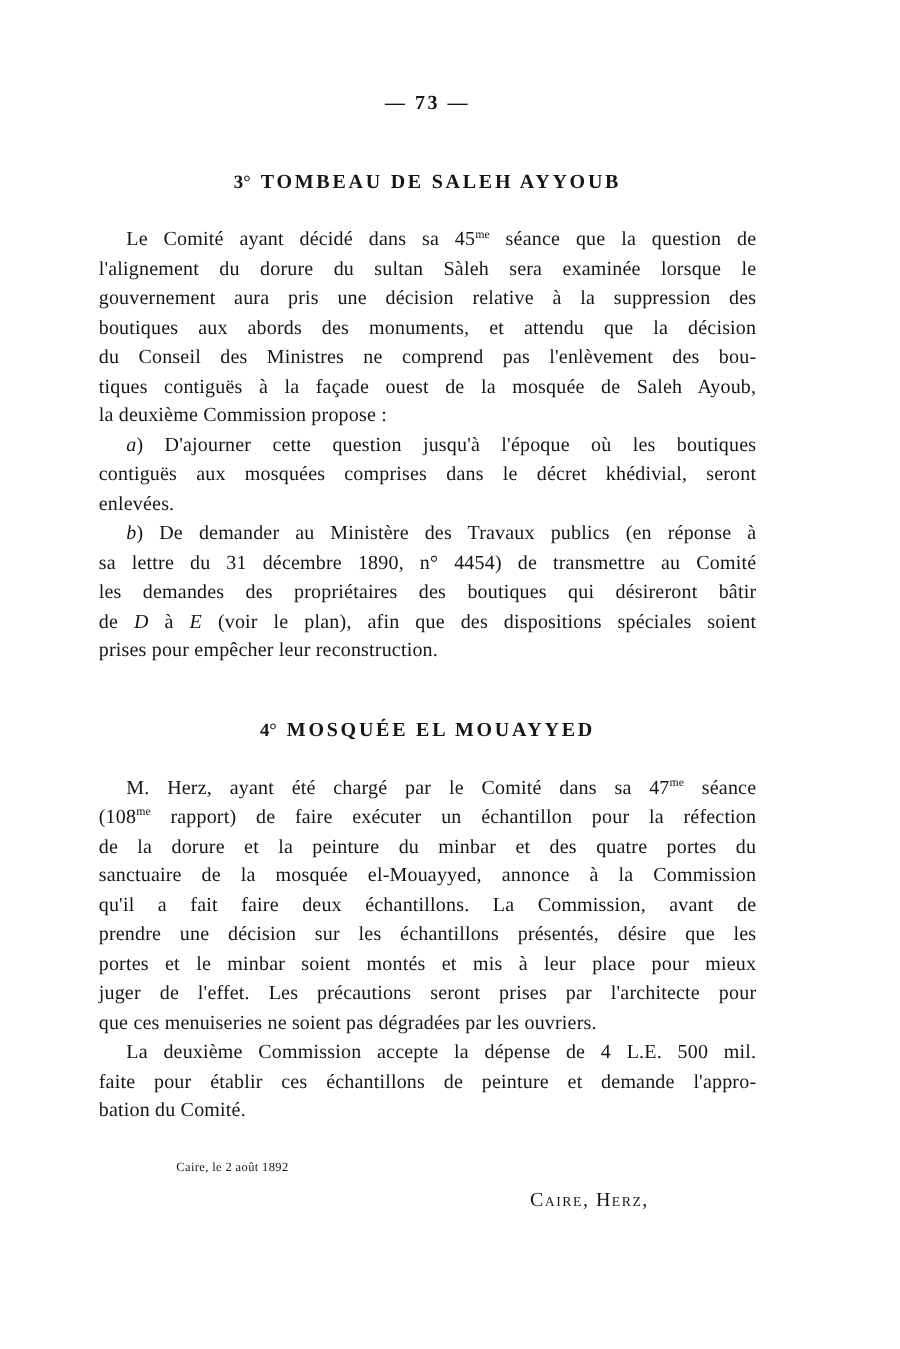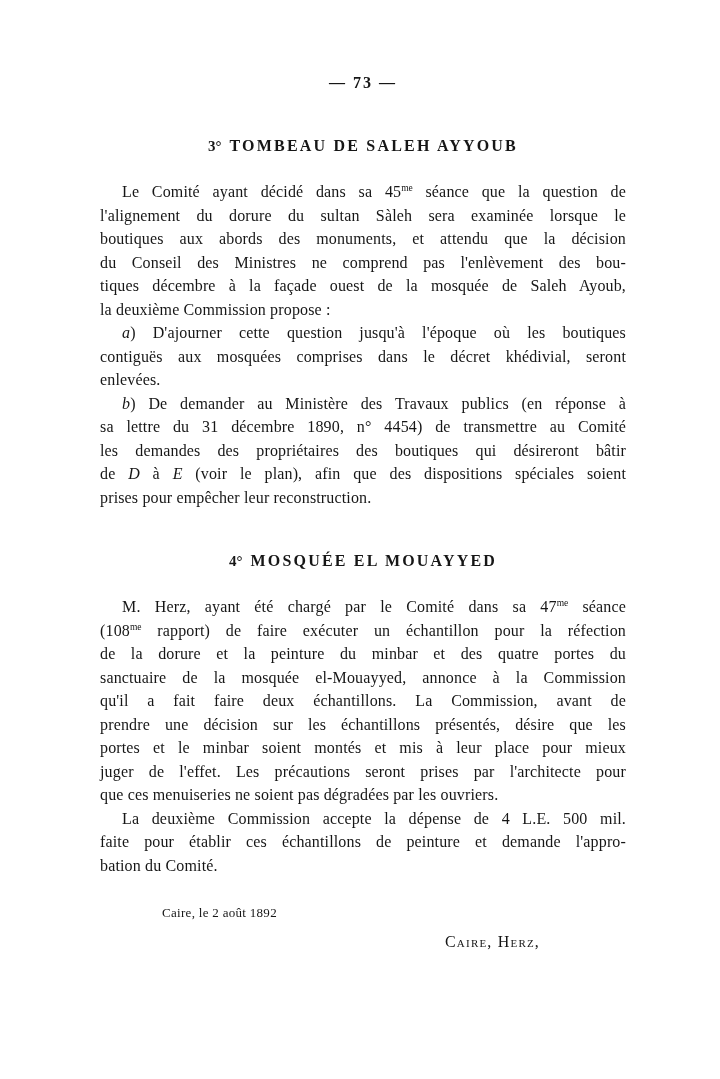--- a/index.html
+++ b/index.html
@@ -11,21 +11,21 @@
     position: relative;
     width: 720px;
     height: 1079px;
     background: #ffffff;
     overflow: hidden;
     font-family: "Liberation Serif", serif;
     color: #161616;
   }
   .content {
     position: absolute;
-    left: 100px;
+    left: 79px;
     top: 0;
     width: 526px;
   }
   .page-number {
     padding-top: 74px;
     text-align: center;
     font-size: 16px;
     font-weight: bold;
     letter-spacing: 2px;
   }
@@ -60,21 +60,21 @@
   .line sup {
     font-size: 9.5px;
     line-height: 0;
     vertical-align: 6px;
     letter-spacing: 0;
   }
   .line em { font-style: italic; }
   .dateline {
     margin-top: 28px;
     padding-left: 62px;
-    font-size: 13px;
+    font-size: 10px;
     letter-spacing: 0.3px;
   }
   .signature {
     margin-top: 12px;
     padding-left: 345px;
     font-variant: small-caps;
     font-size: 16px;
     letter-spacing: 1.2px;
   }
 </style>
@@ -87,23 +87,24 @@
     <div>
   <div class="section">
     <div class="section-heading">
       <span class="h-num">3°</span>
       <span class="h-text">TOMBEAU DE SALEH AYYOUB</span>
     </div>
     <div>
             <div class="paragraph">
               <div class="line first">Le Comité ayant décidé dans sa 45<sup>me</sup> séance que la question de</div>
               <div class="line">l'alignement du dorure du sultan Sàleh sera examinée lorsque le</div>
+              <div class="line">gouvernement aura pris une décision relative à la suppression des</div>
               <div class="line">boutiques aux abords des monuments, et attendu que la décision</div>
               <div class="line">du Conseil des Ministres ne comprend pas l'enlèvement des bou-</div>
-              <div class="line">tiques décembre à la façade ouest de la mosquée de Saleh Ayoub,</div>
+              <div class="line">tiques contiguës à la façade ouest de la mosquée de Saleh Ayoub,</div>
               <div class="line last">la deuxième Commission propose :</div>
             </div>
             <div class="paragraph">
               <div class="line first"><em>a</em>) D'ajourner cette question jusqu'à l'époque où les boutiques</div>
               <div class="line">contiguës aux mosquées comprises dans le décret khédivial, seront</div>
               <div class="line last">enlevées.</div>
             </div>
             <div class="paragraph">
               <div class="line first"><em>b</em>) De demander au Ministère des Travaux publics (en réponse à</div>
               <div class="line">sa lettre du 31 décembre 1890, n° 4454) de transmettre au Comité</div>

